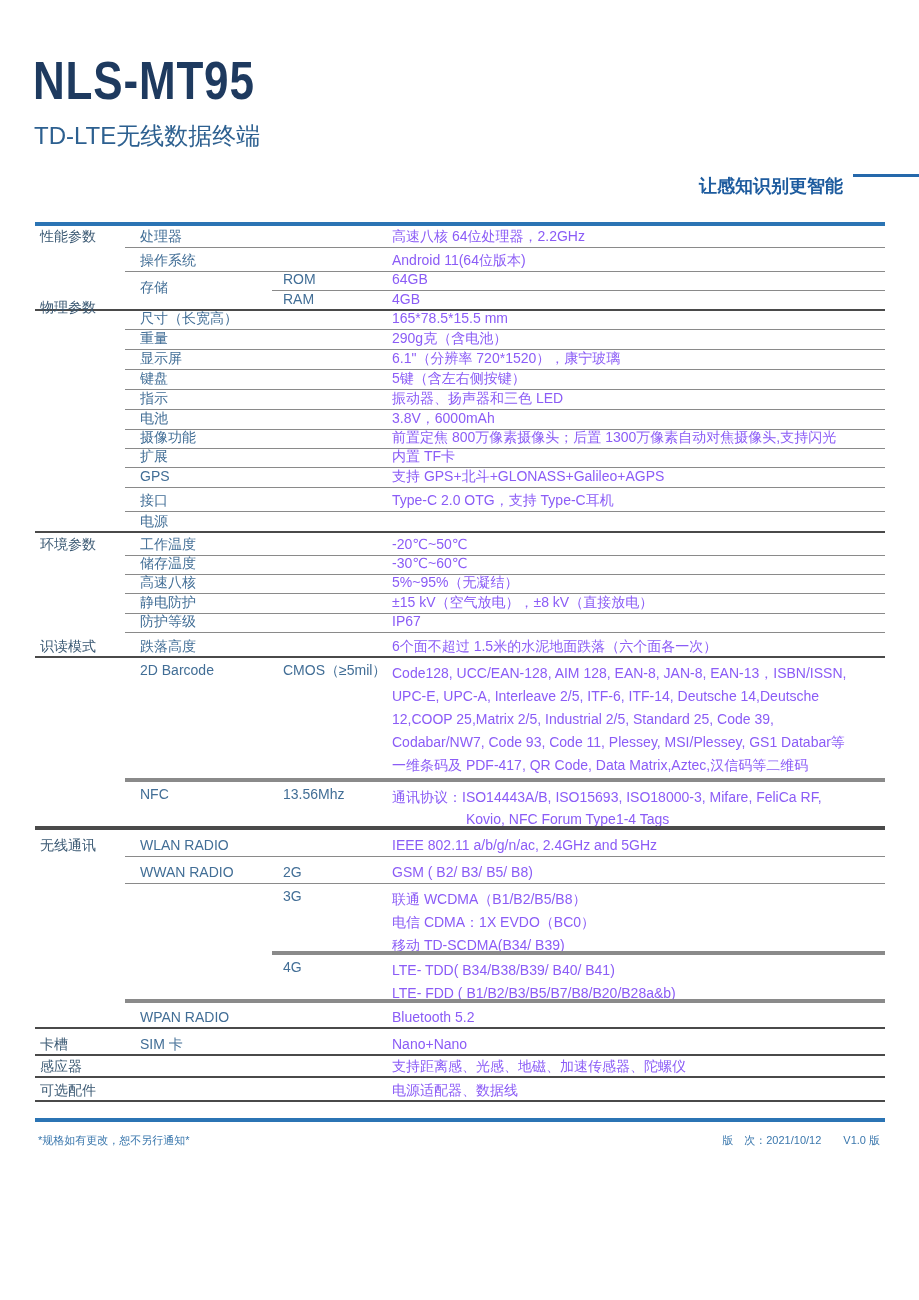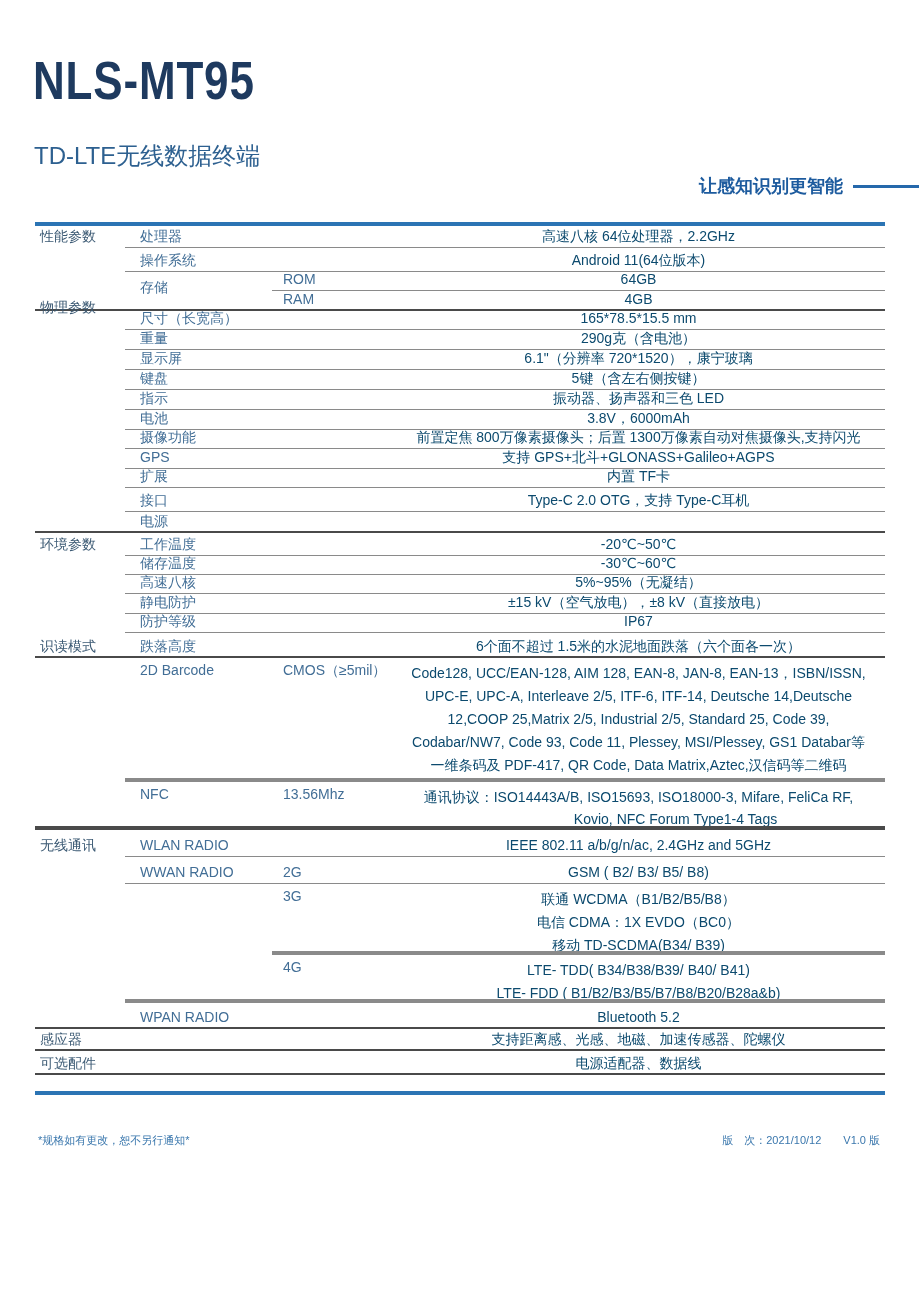--- a/index.html
+++ b/index.html
@@ -2,34 +2,34 @@
 <html><head>
 <meta charset="utf-8">
 <style>
   html,body{margin:0;padding:0;background:#fff;}
   .page{position:relative;width:919px;height:1204px;background:#ffffff;overflow:hidden;
         font-family:"Liberation Sans","DejaVu Sans",sans-serif;color:#1b2b45;text-decoration:underline;}
 
   
   .title{position:absolute;left:33px;top:50px;font-size:53px;font-weight:700;
          color:#1e3a5f;transform:scaleX(0.83);transform-origin:left top;white-space:nowrap;letter-spacing:1px;}
-  .subtitle{position:absolute;left:34px;top:120px;font-size:24px;color:#2d6090;white-space:nowrap;margin-top:20px;}
-  .tagline{position:absolute;left:0;right:0;top:174px;display:flex;justify-content:flex-end;align-items:center;}
+  .subtitle{position:absolute;left:34px;top:120px;font-size:24px;color:#2d6090;white-space:nowrap;}
+  .tagline{position:absolute;left:0;right:0;top:174px;display:flex;justify-content:flex-end;align-items:flex-start;}
   .tagline-text{font-size:18px;font-weight:700;color:#1d5b9e;white-space:nowrap;}
   .tagline-line{width:66px;height:3px;background:#2568ab;margin-left:10px;}
 
   
   .spec{position:absolute;left:35px;top:222px;width:850px;
         border-top:4px solid #2b74b4;border-bottom:4px solid #2b74b4;padding-bottom:16px;box-sizing:content-box;}
   .row{position:relative;display:flex;align-items:flex-end;font-size:14px;line-height:17px;}
   .row>div{box-sizing:border-box;white-space:nowrap;}
   .c1{width:90px;padding:0 0 3px 5px;color:#3c5a74;}
   .c2{width:147px;padding:0 0 3px 15px;color:#426e96;}
   .c3{width:118px;padding:0 0 3px 11px;color:#426e96;}
-  .c4{flex:1;padding:0 0 3px 2px;color:#0c4a6e;text-align:center;}
+  .c4{flex:1;padding:0 0 3px 2px;color:#8b5cf6;}
   .multi{align-items:flex-start;}
   .multi>div{padding-top:4px;padding-bottom:0;}
   .vline{line-height:23px;white-space:nowrap;}
   .lh22 .vline{line-height:22px;}
   .indent{padding-left:74px;}
   .straddle{transform:translateY(8px);position:relative;z-index:2;background:transparent;}
   .rule{position:absolute;bottom:0;right:0;height:1px;background:#8a8a8a;z-index:1;}
   .rule-c2 .rule{left:90px;}
   .rule-c3 .rule{left:237px;}
   .rule-full .rule{left:0;height:2px;background:#4a4a4a;}
@@ -133,33 +133,33 @@
     </div>
 
     <div class="row rule-c2" style="height:19px">
       <div class="c1"></div>
       <div class="c2">摄像功能</div>
       <div class="c3"></div>
       <div class="c4">前置定焦 800万像素摄像头；后置 1300万像素自动对焦摄像头,支持闪光</div>
       <div class="rule"></div>
     </div>
 
+    <div class="row rule-c2" style="height:19px">
+      <div class="c1"></div>
+      <div class="c2">扩展</div>
+      <div class="c3"></div>
+      <div class="c4">内置 TF卡</div>
+      <div class="rule"></div>
+    </div>
+
     <div class="row rule-c2" style="height:20px">
       <div class="c1"></div>
       <div class="c2">GPS</div>
       <div class="c3"></div>
       <div class="c4">支持 GPS+北斗+GLONASS+Galileo+AGPS</div>
-      <div class="rule"></div>
-    </div>
-
-    <div class="row rule-c2" style="height:19px">
-      <div class="c1"></div>
-      <div class="c2">扩展</div>
-      <div class="c3"></div>
-      <div class="c4">内置 TF卡</div>
       <div class="rule"></div>
     </div>
 
     <div class="row rule-c2" style="height:24px">
       <div class="c1"></div>
       <div class="c2">接口</div>
       <div class="c3"></div>
       <div class="c4">Type-C 2.0 OTG，支持 Type-C耳机</div>
       <div class="rule"></div>
     </div>
@@ -285,20 +285,27 @@
 
 
     <div class="row rule-full" style="height:26px">
       <div class="c1"></div>
       <div class="c2">WPAN RADIO</div>
       <div class="c3"></div>
       <div class="c4">Bluetooth 5.2</div>
       <div class="rule"></div>
     </div>
 
+    <div class="row rule-full" style="height:27px">
+      <div class="c1">卡槽</div>
+      <div class="c2">SIM 卡</div>
+      <div class="c3"></div>
+      <div class="c4">Nano+Nano</div>
+      <div class="rule"></div>
+    </div>
 
     <div class="row rule-full" style="height:22px">
       <div class="c1">感应器</div>
       <div class="c2"></div>
       <div class="c3"></div>
       <div class="c4">支持距离感、光感、地磁、加速传感器、陀螺仪</div>
       <div class="rule"></div>
     </div>
 
     <div class="row rule-full" style="height:24px">

